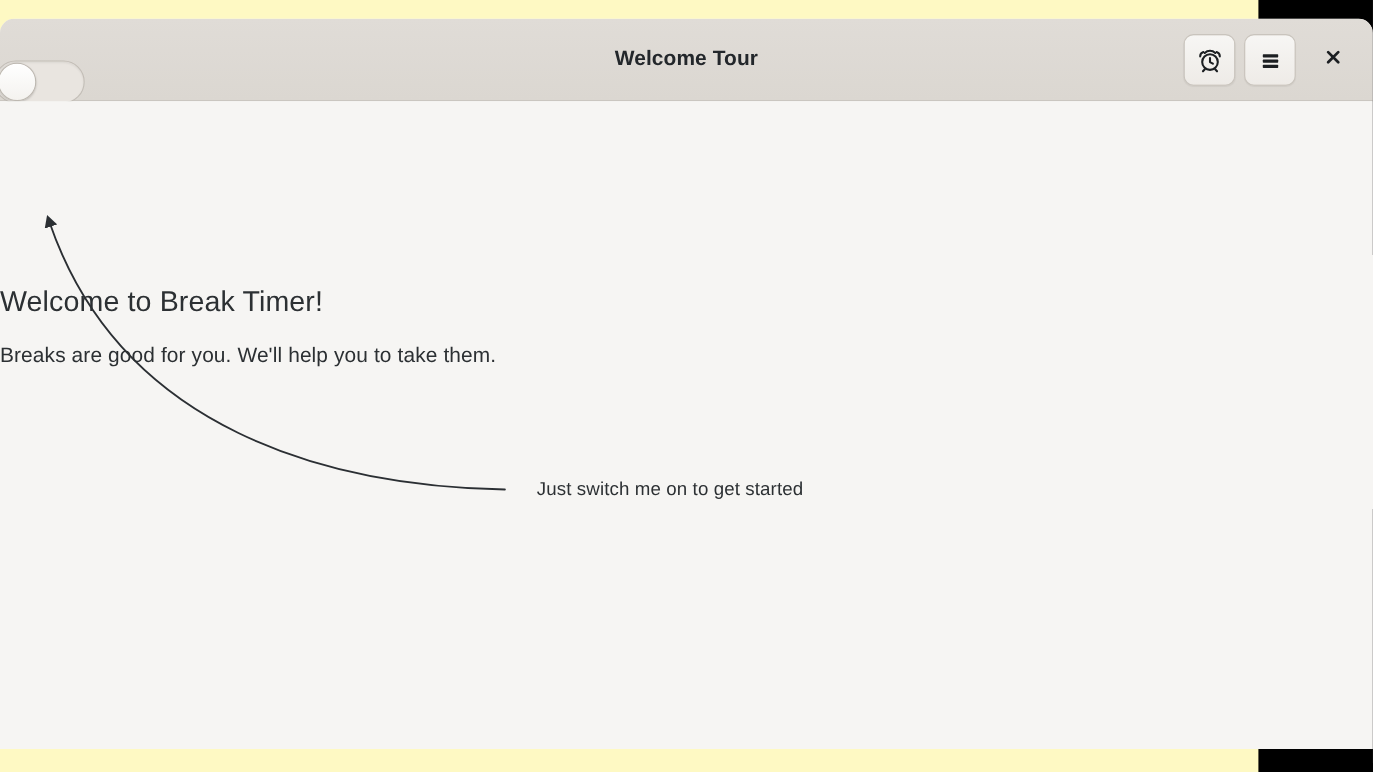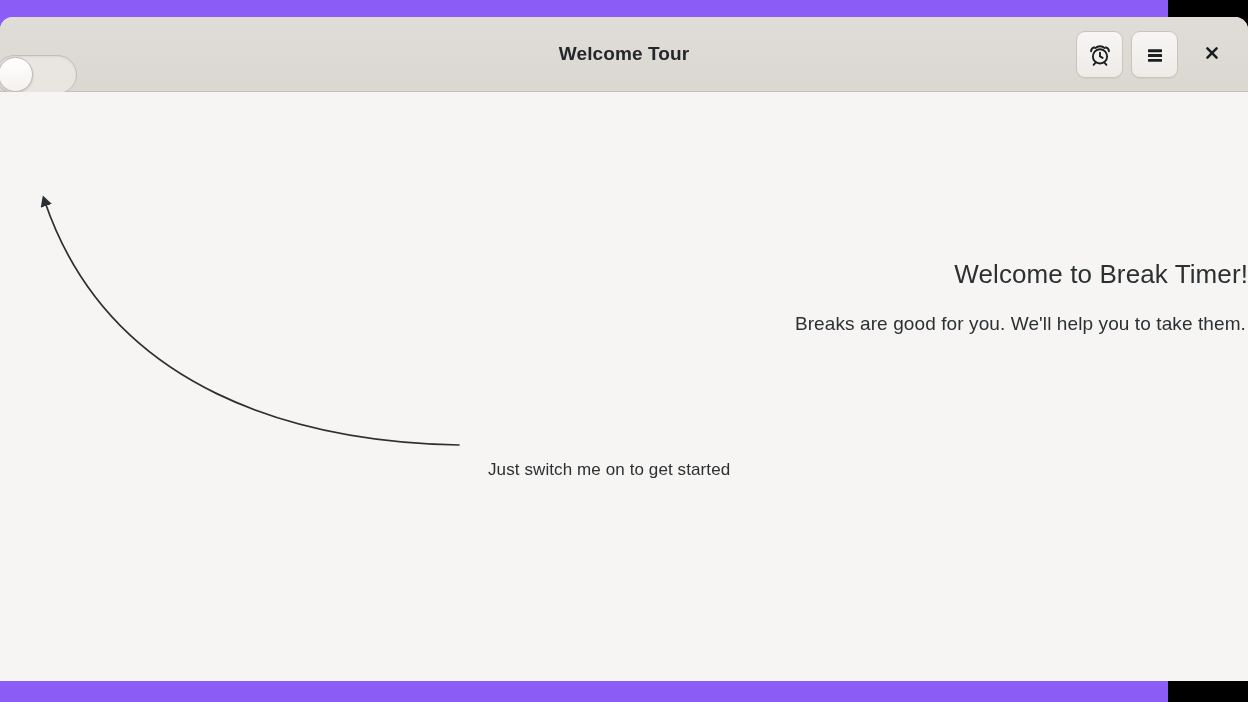--- a/index.html
+++ b/index.html
@@ -12,22 +12,21 @@
     height: 702px;
     overflow: hidden;
     font-family: "Liberation Sans", sans-serif;
   }
 
   
   #screen {
     position: relative;
     width: 1144px;
     height: 702px;
-    background: #8b5cf6;
-    padding-left: 24px;
+    background: #fef9c3;
   }
 
   
   #app-window {
     position: absolute;
     left: 0;
     top: 17px;
     width: 1248px;
     height: 664px;
     background: #f6f5f3;
@@ -138,21 +137,21 @@
     width: 1248px;
     height: 589px;
     pointer-events: none;
   }
 
   #welcome-block {
     position: absolute;
     left: 0;
     right: 0;
     top: 167px;
-    text-align: right;
+    text-align: left;
   }
   #welcome-heading {
     font-size: 26px;
     font-weight: normal;
     color: #2c3033;
     margin: 0;
     letter-spacing: 0.1px;
   }
   #welcome-subtitle {
     font-size: 19px;
@@ -163,21 +162,20 @@
   }
 
   #hint-label {
     position: absolute;
     left: 488px;
     top: 343px;
     font-size: 17px;
     color: #2c3033;
     letter-spacing: 0.1px;
     white-space: nowrap;
-    margin-top: 25px;
   }
 </style>
 </head>
 <body>
 
 <div id="screen">
 
   <div id="app-window">
 
     <div id="headerbar">

